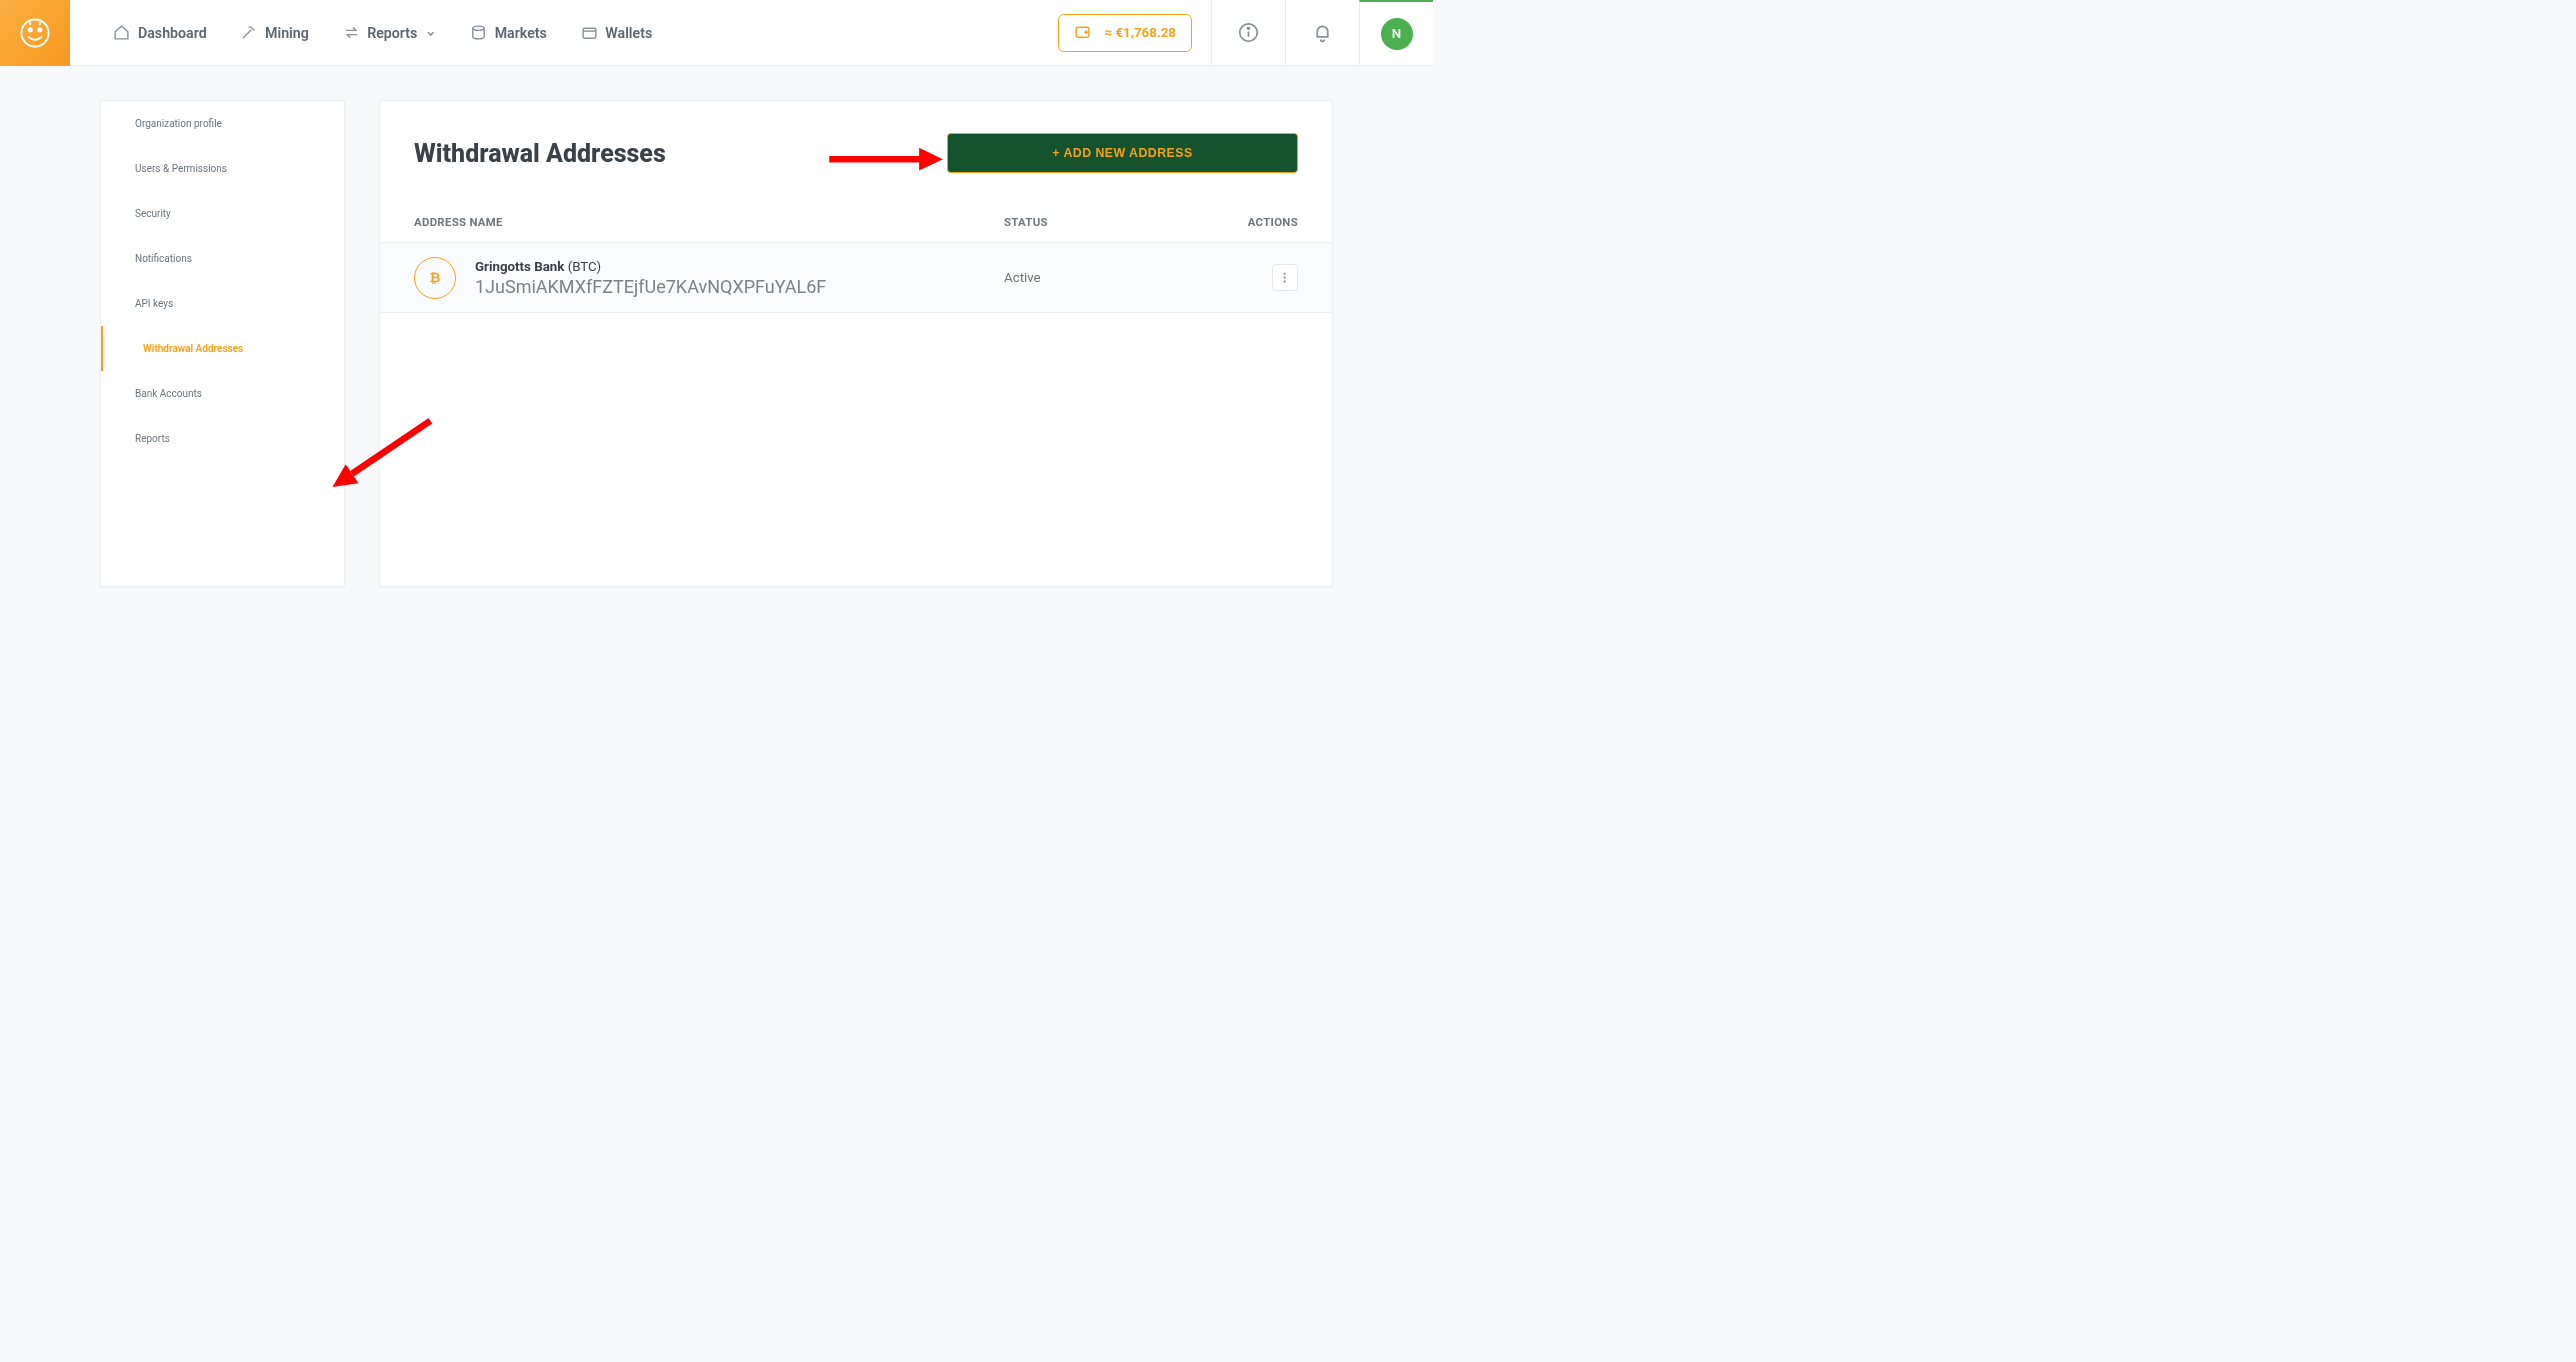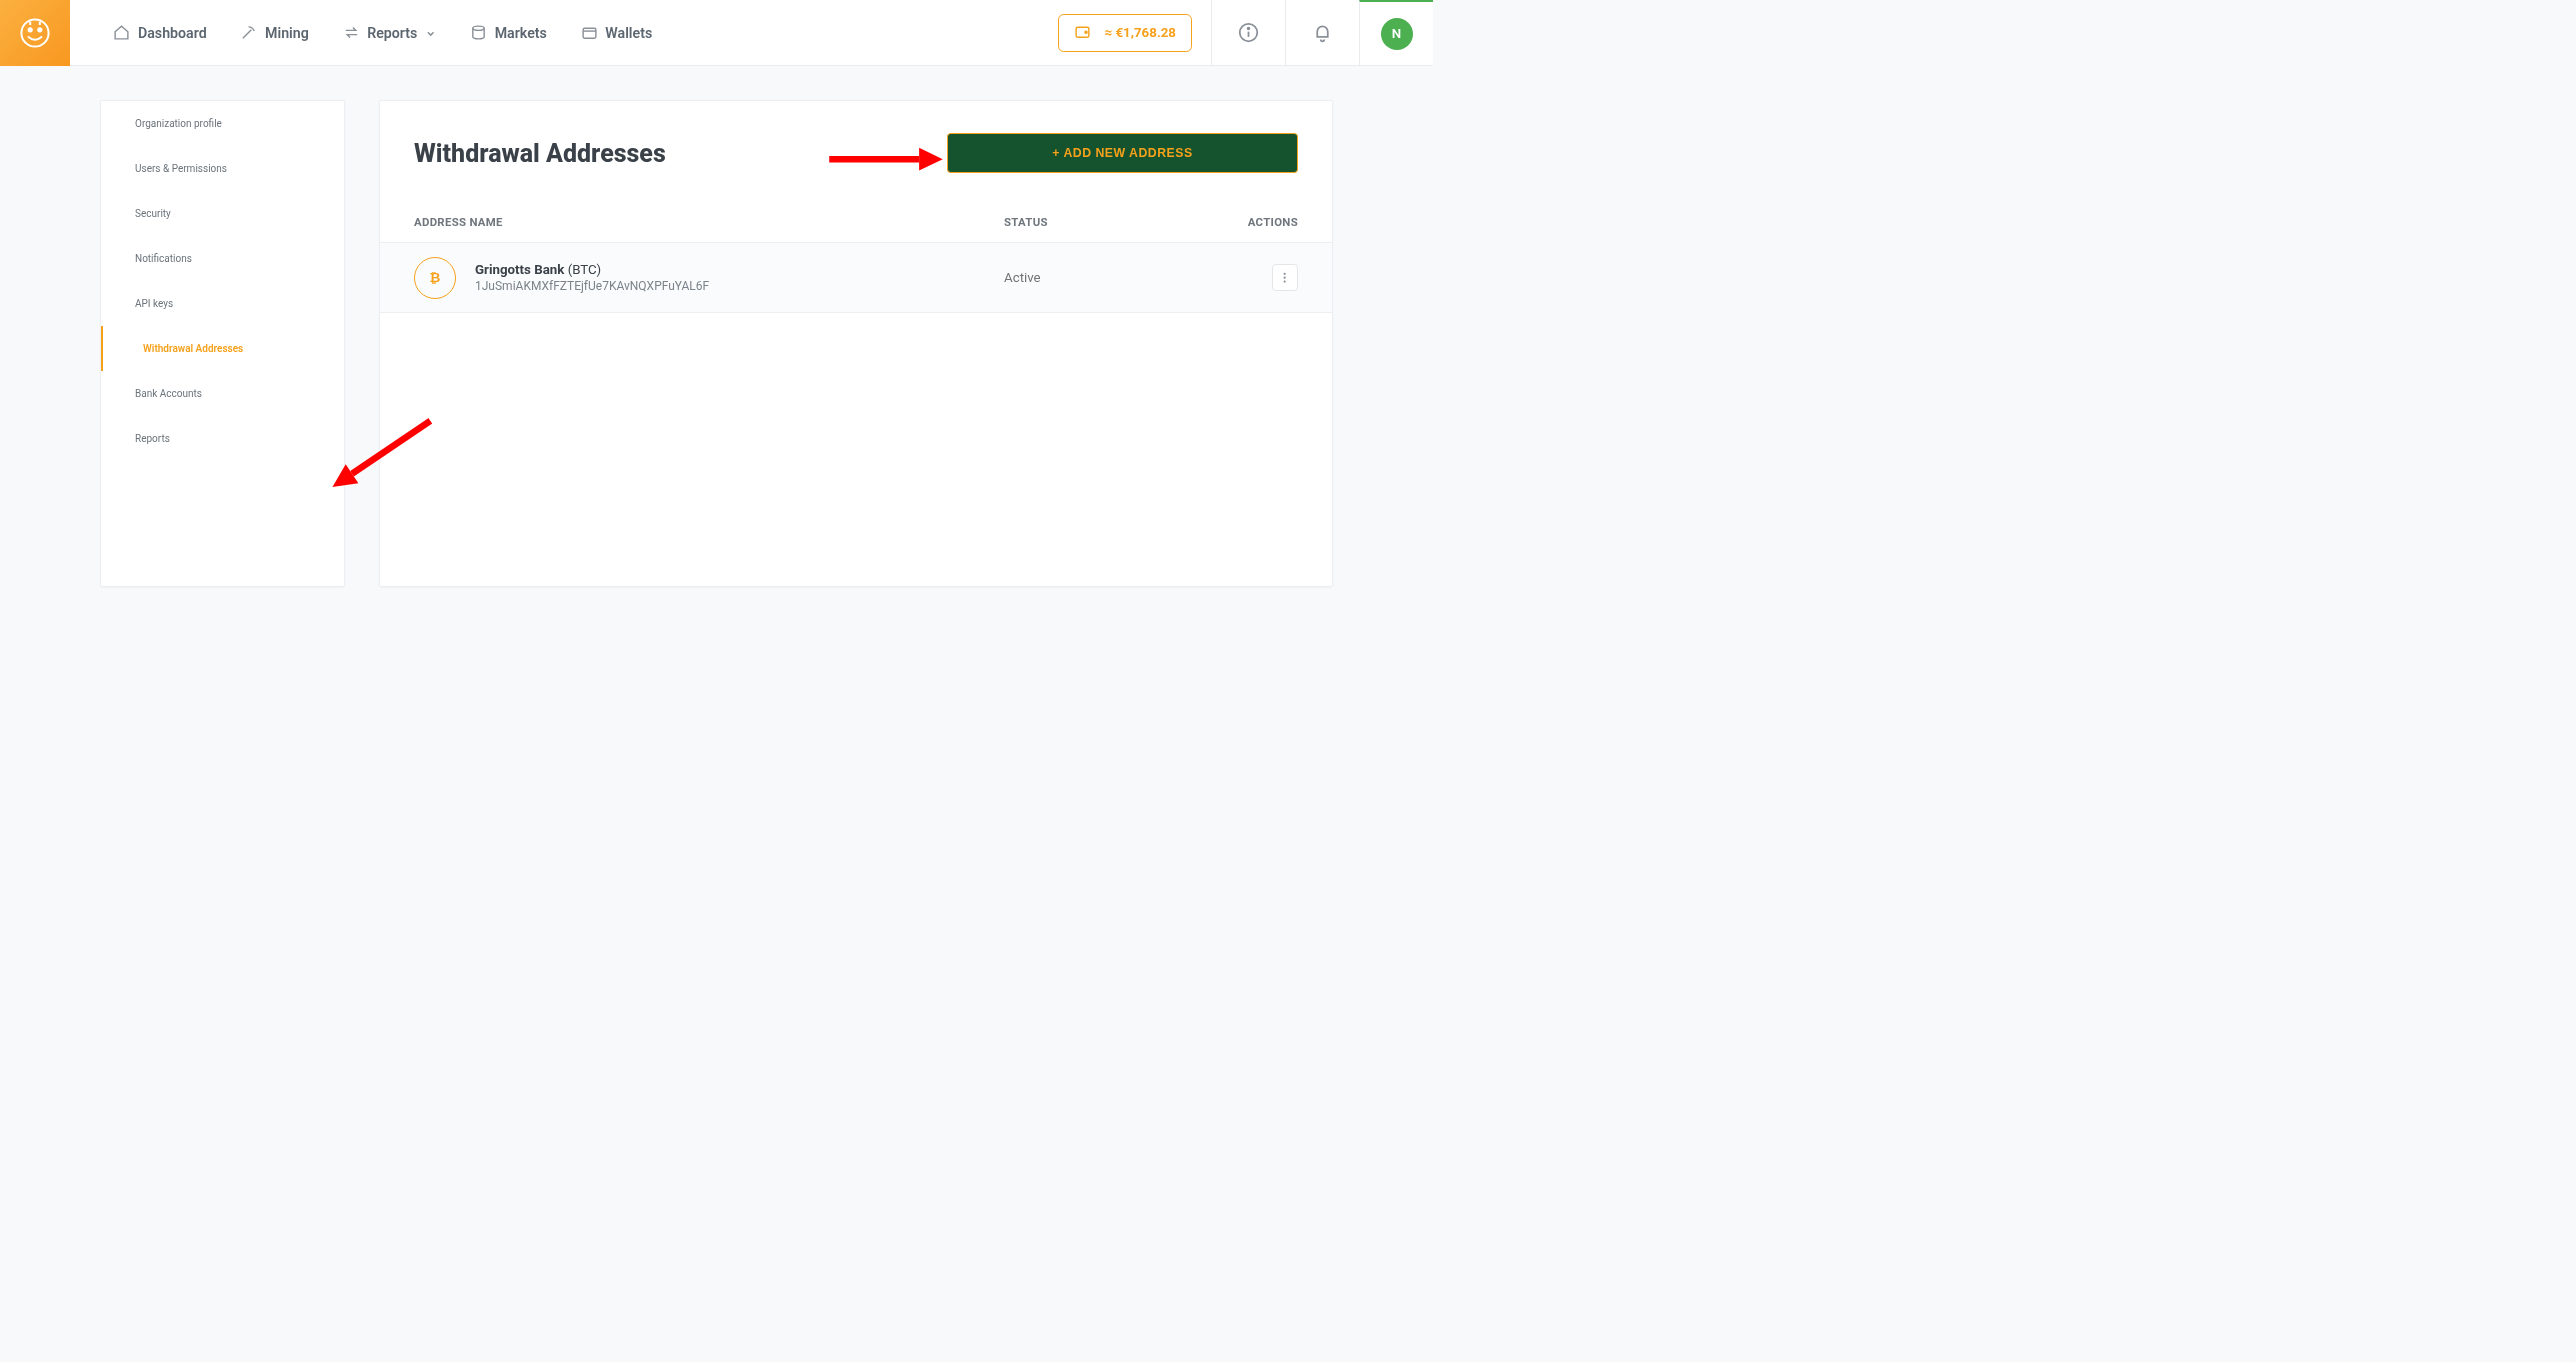--- a/index.html
+++ b/index.html
@@ -186,21 +186,21 @@
     border: 1.9px solid #f6a11b;
     border-radius: 50%;
     display: flex; align-items: center; justify-content: center;
     margin-right: 19px;
     color: #f6a11b;
     font-weight: 700;
   }
   .row .name-block { flex: 1; }
   .row .name-line { font-size: 13.3px; color: #3a4149; }
   .row .name-line .bold { font-weight: 700; }
-  .row .addr-line { font-size: 12px; color: #7b838a; margin-top: 1.9px; }
+  .row .addr-line { font-size: 18px; color: #7b838a; margin-top: 1.9px; }
   .row .status { width: 209px; color: #737373; font-size: 13.3px; }
   .row .actions { width: 85px; display: flex; justify-content: flex-end; }
   .more-btn {
     width: 26.5px; height: 26.5px;
     border: 0.9px solid #e3e7ea;
     border-radius: 3.8px;
     background: #fff;
     display: flex; align-items: center; justify-content: center;
     cursor: pointer;
     color: #8a9097;

